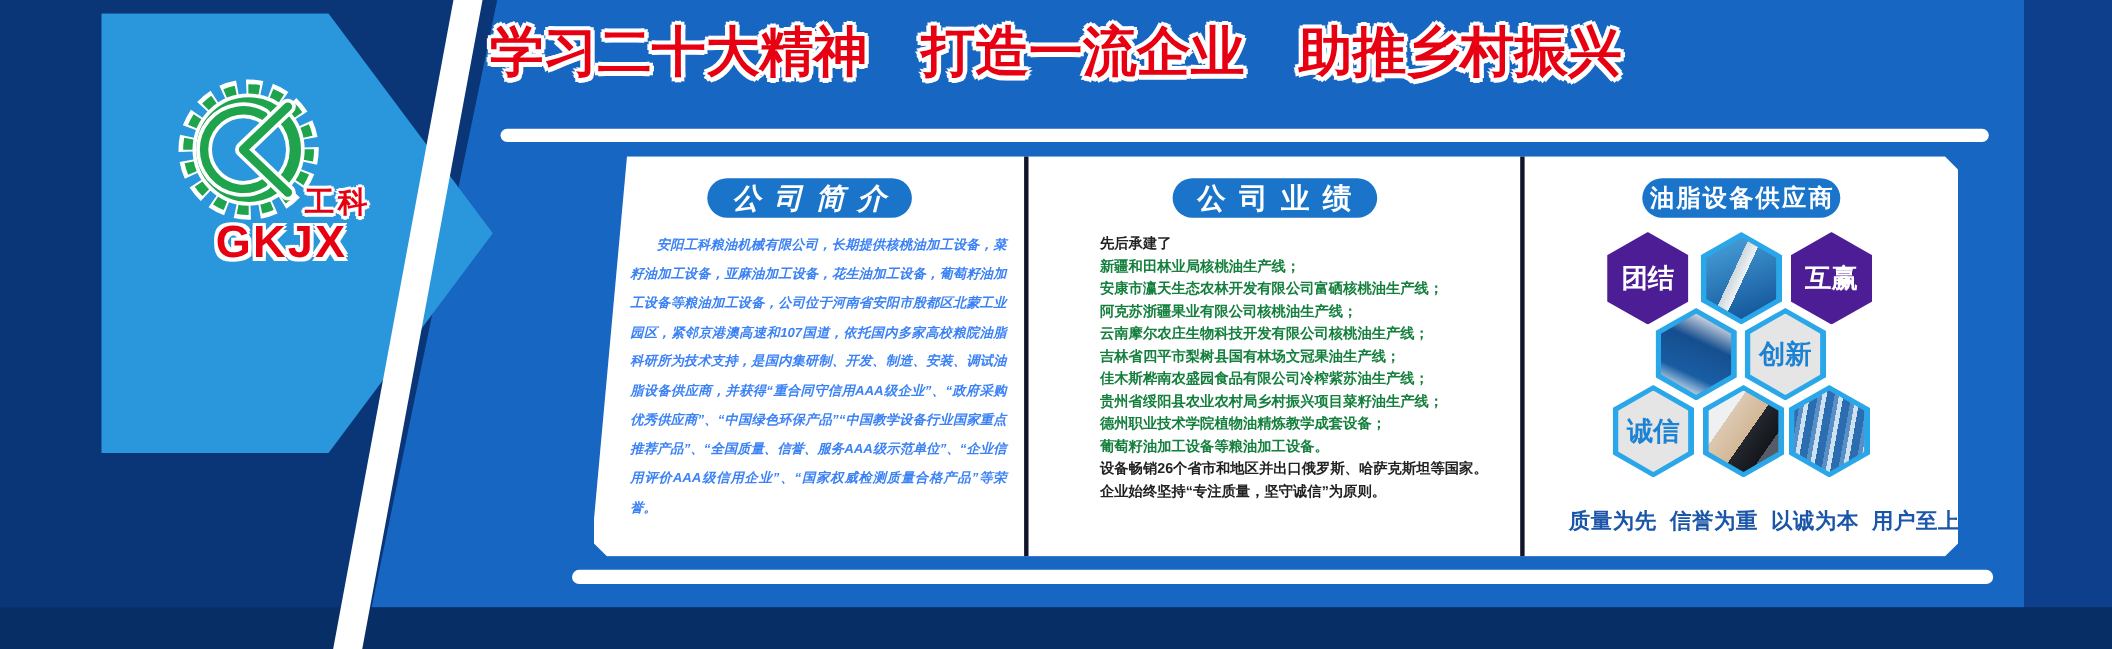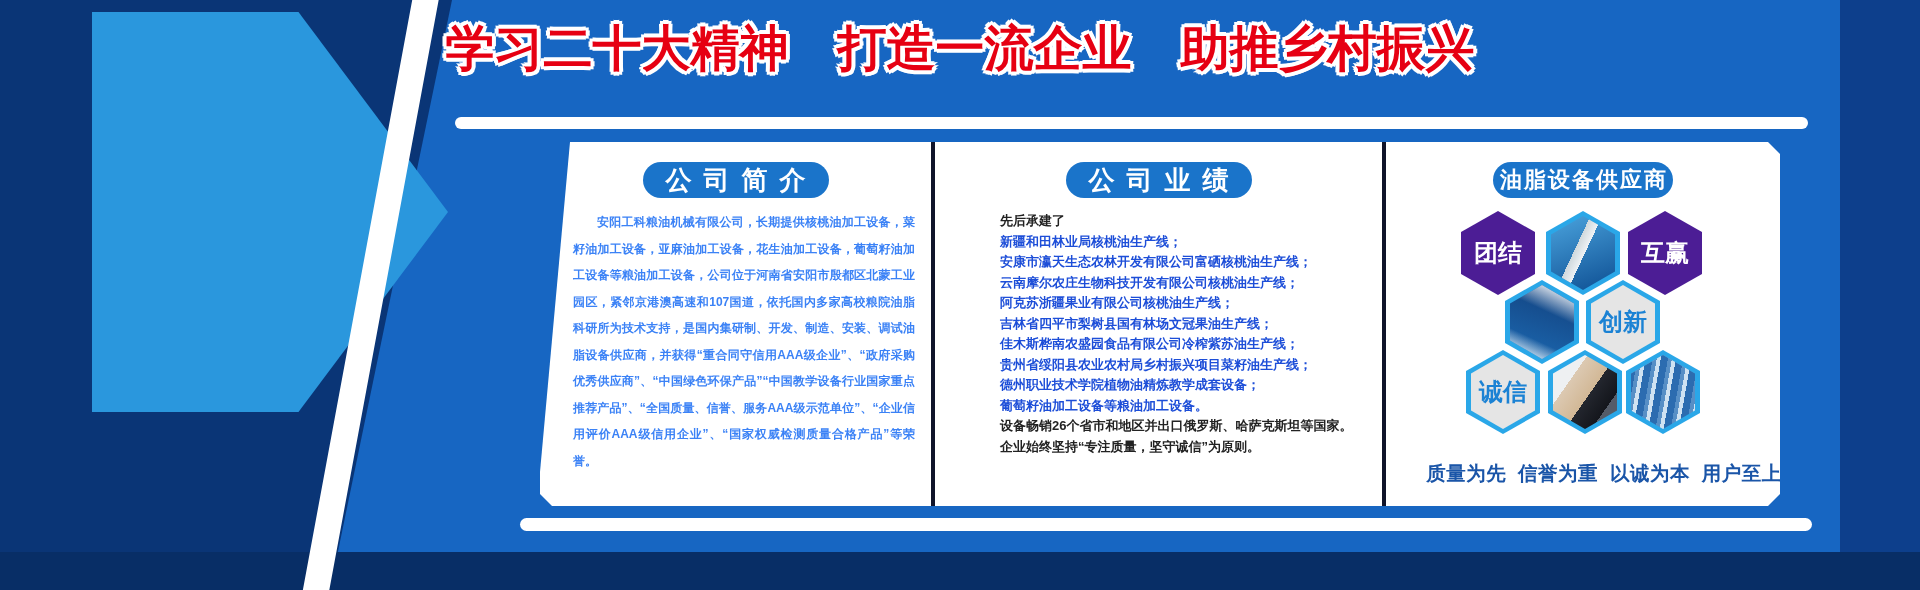--- a/index.html
+++ b/index.html
@@ -32,34 +32,34 @@
   .main-title{position:absolute;left:430px;top:18px;width:1060px;z-index:3;
     text-align:center;font-size:49px;line-height:60px;font-weight:900;color:#e60012;white-space:pre;
     text-shadow:-3px -3px 0 #fff,3px -3px 0 #fff,-3px 3px 0 #fff,3px 3px 0 #fff,0 -4px 0 #fff,0 4px 0 #fff,-4px 0 0 #fff,4px 0 0 #fff;}
 
   
   .content{position:absolute;left:540px;top:142px;width:1240px;height:364px;background:#ffffff;z-index:3;
     clip-path:polygon(30px 0,1228px 0,1240px 12px,1240px 352px,1228px 364px,12px 364px,0 352px,0 330px);
     display:flex;}
   .vdivider{width:4px;background:#10142a;}
   .panel{position:relative;}
-  .panel-intro{width:391px;}
+  .panel-intro{width:391px;font-style:italic;}
   .panel-achv{width:447px;}
   .panel-supplier{width:394px;}
 
   .pill{margin:20px auto 0;width:186px;height:36px;border-radius:18px;background:#1a74ca;
     color:#fff;font-weight:900;font-size:26px;letter-spacing:12px;text-indent:12px;
     display:flex;align-items:center;justify-content:center;}
   .pill-small{width:180px;font-size:22px;letter-spacing:2px;text-indent:2px;}
 
   .intro-text{margin:11px 16px 0 33px;font-size:12px;line-height:26.5px;font-weight:700;
     color:#3b82f6;text-align:justify;text-indent:2em;}
 
   .achv-block{margin:13px 10px 0 65px;font-size:13px;line-height:20.5px;font-weight:700;color:#222;}
-  .achv-item{color:#1d4ed8;}
+  .achv-item{color:#15803d;}
   .achv-footline{color:#222;}
 
   
   .hex{position:absolute;width:74px;height:84px;
     clip-path:polygon(50% 0,100% 25%,100% 75%,50% 100%,0 75%,0 25%);}
   .hex-inner{position:absolute;inset:5px;
     clip-path:polygon(50% 0,100% 25%,100% 75%,50% 100%,0 75%,0 25%);
     display:flex;align-items:center;justify-content:center;}
   .hex-solid{background:#4c1d95;}
   .hex-solid .hex-inner{inset:0;color:#ffffff;font-size:24px;font-weight:900;}
@@ -88,41 +88,55 @@
 <div class="stage">
 
   <div class="navy-left"></div>
   <div class="navy-right"></div>
   <div class="navy-bottom"></div>
   <div class="logo-shape"></div>
   <div class="white-stripe"></div>
   <div class="band-top"></div>
   <div class="band-bottom"></div>
 
+  <div class="logo">
+    <svg width="136" height="136" viewBox="0 0 160 160">
+      <circle cx="80" cy="80" r="60" fill="none" stroke="#ffffff" stroke-width="30" stroke-dasharray="15 8.5" stroke-dashoffset="2"></circle>
+      <circle cx="80" cy="80" r="60" fill="none" stroke="#1fa34c" stroke-width="20" stroke-dasharray="11 12.5"></circle>
+      <circle cx="80" cy="80" r="50" fill="none" stroke="#ffffff" stroke-width="20"></circle>
+      <circle cx="80" cy="80" r="50" fill="none" stroke="#1fa34c" stroke-width="12"></circle>
+      <path d="M96 44 A42 42 0 1 0 96 116" fill="none" stroke="#ffffff" stroke-width="17" stroke-linecap="round"></path>
+      <path d="M96 44 A42 42 0 1 0 96 116" fill="none" stroke="#1fa34c" stroke-width="9" stroke-linecap="round"></path>
+      <path d="M122 34 L74 80 L122 126" fill="none" stroke="#ffffff" stroke-width="17" stroke-linecap="round" stroke-linejoin="round"></path>
+      <path d="M122 34 L74 80 L122 126" fill="none" stroke="#1fa34c" stroke-width="9" stroke-linecap="round" stroke-linejoin="round"></path>
+    </svg>
+    <div class="logo-cn">工科</div>
+    <div class="logo-en">GKJX</div>
+  </div>
 
   <div class="main-title">学习二十大精神　打造一流企业　助推乡村振兴</div>
 
   <div class="content">
 
     <section class="panel panel-intro">
       <div class="pill">公司简介</div>
       <p class="intro-text">安阳工科粮油机械有限公司，长期提供核桃油加工设备，菜籽油加工设备，亚麻油加工设备，花生油加工设备，葡萄籽油加工设备等粮油加工设备，公司位于河南省安阳市殷都区北蒙工业园区，紧邻京港澳高速和107国道，依托国内多家高校粮院油脂科研所为技术支持，是国内集研制、开发、制造、安装、调试油脂设备供应商，并获得“重合同守信用AAA级企业”、“政府采购优秀供应商”、“中国绿色环保产品”“中国教学设备行业国家重点推荐产品”、“全国质量、信誉、服务AAA级示范单位”、“企业信用评价AAA级信用企业”、“国家权威检测质量合格产品”等荣誉。</p>
     </section>
 
     <div class="vdivider"></div>
 
     <section class="panel panel-achv">
       <div class="pill">公司业绩</div>
       <div class="achv-block">
         <div>先后承建了</div>
         <div>
             <div class="achv-item">新疆和田林业局核桃油生产线；</div>
             <div class="achv-item">安康市瀛天生态农林开发有限公司富硒核桃油生产线；</div>
+            <div class="achv-item">阿克苏浙疆果业有限公司核桃油生产线；</div>
             <div class="achv-item">云南摩尔农庄生物科技开发有限公司核桃油生产线；</div>
-            <div class="achv-item">阿克苏浙疆果业有限公司核桃油生产线；</div>
             <div class="achv-item">吉林省四平市梨树县国有林场文冠果油生产线；</div>
             <div class="achv-item">佳木斯桦南农盛园食品有限公司冷榨紫苏油生产线；</div>
             <div class="achv-item">贵州省绥阳县农业农村局乡村振兴项目菜籽油生产线；</div>
             <div class="achv-item">德州职业技术学院植物油精炼教学成套设备；</div>
             <div class="achv-item">葡萄籽油加工设备等粮油加工设备。</div>
           </div>
         <div>
             <div class="achv-footline">设备畅销26个省市和地区并出口俄罗斯、哈萨克斯坦等国家。</div>
             <div class="achv-footline">企业始终坚持“专注质量，坚守诚信”为原则。</div>
           </div>

